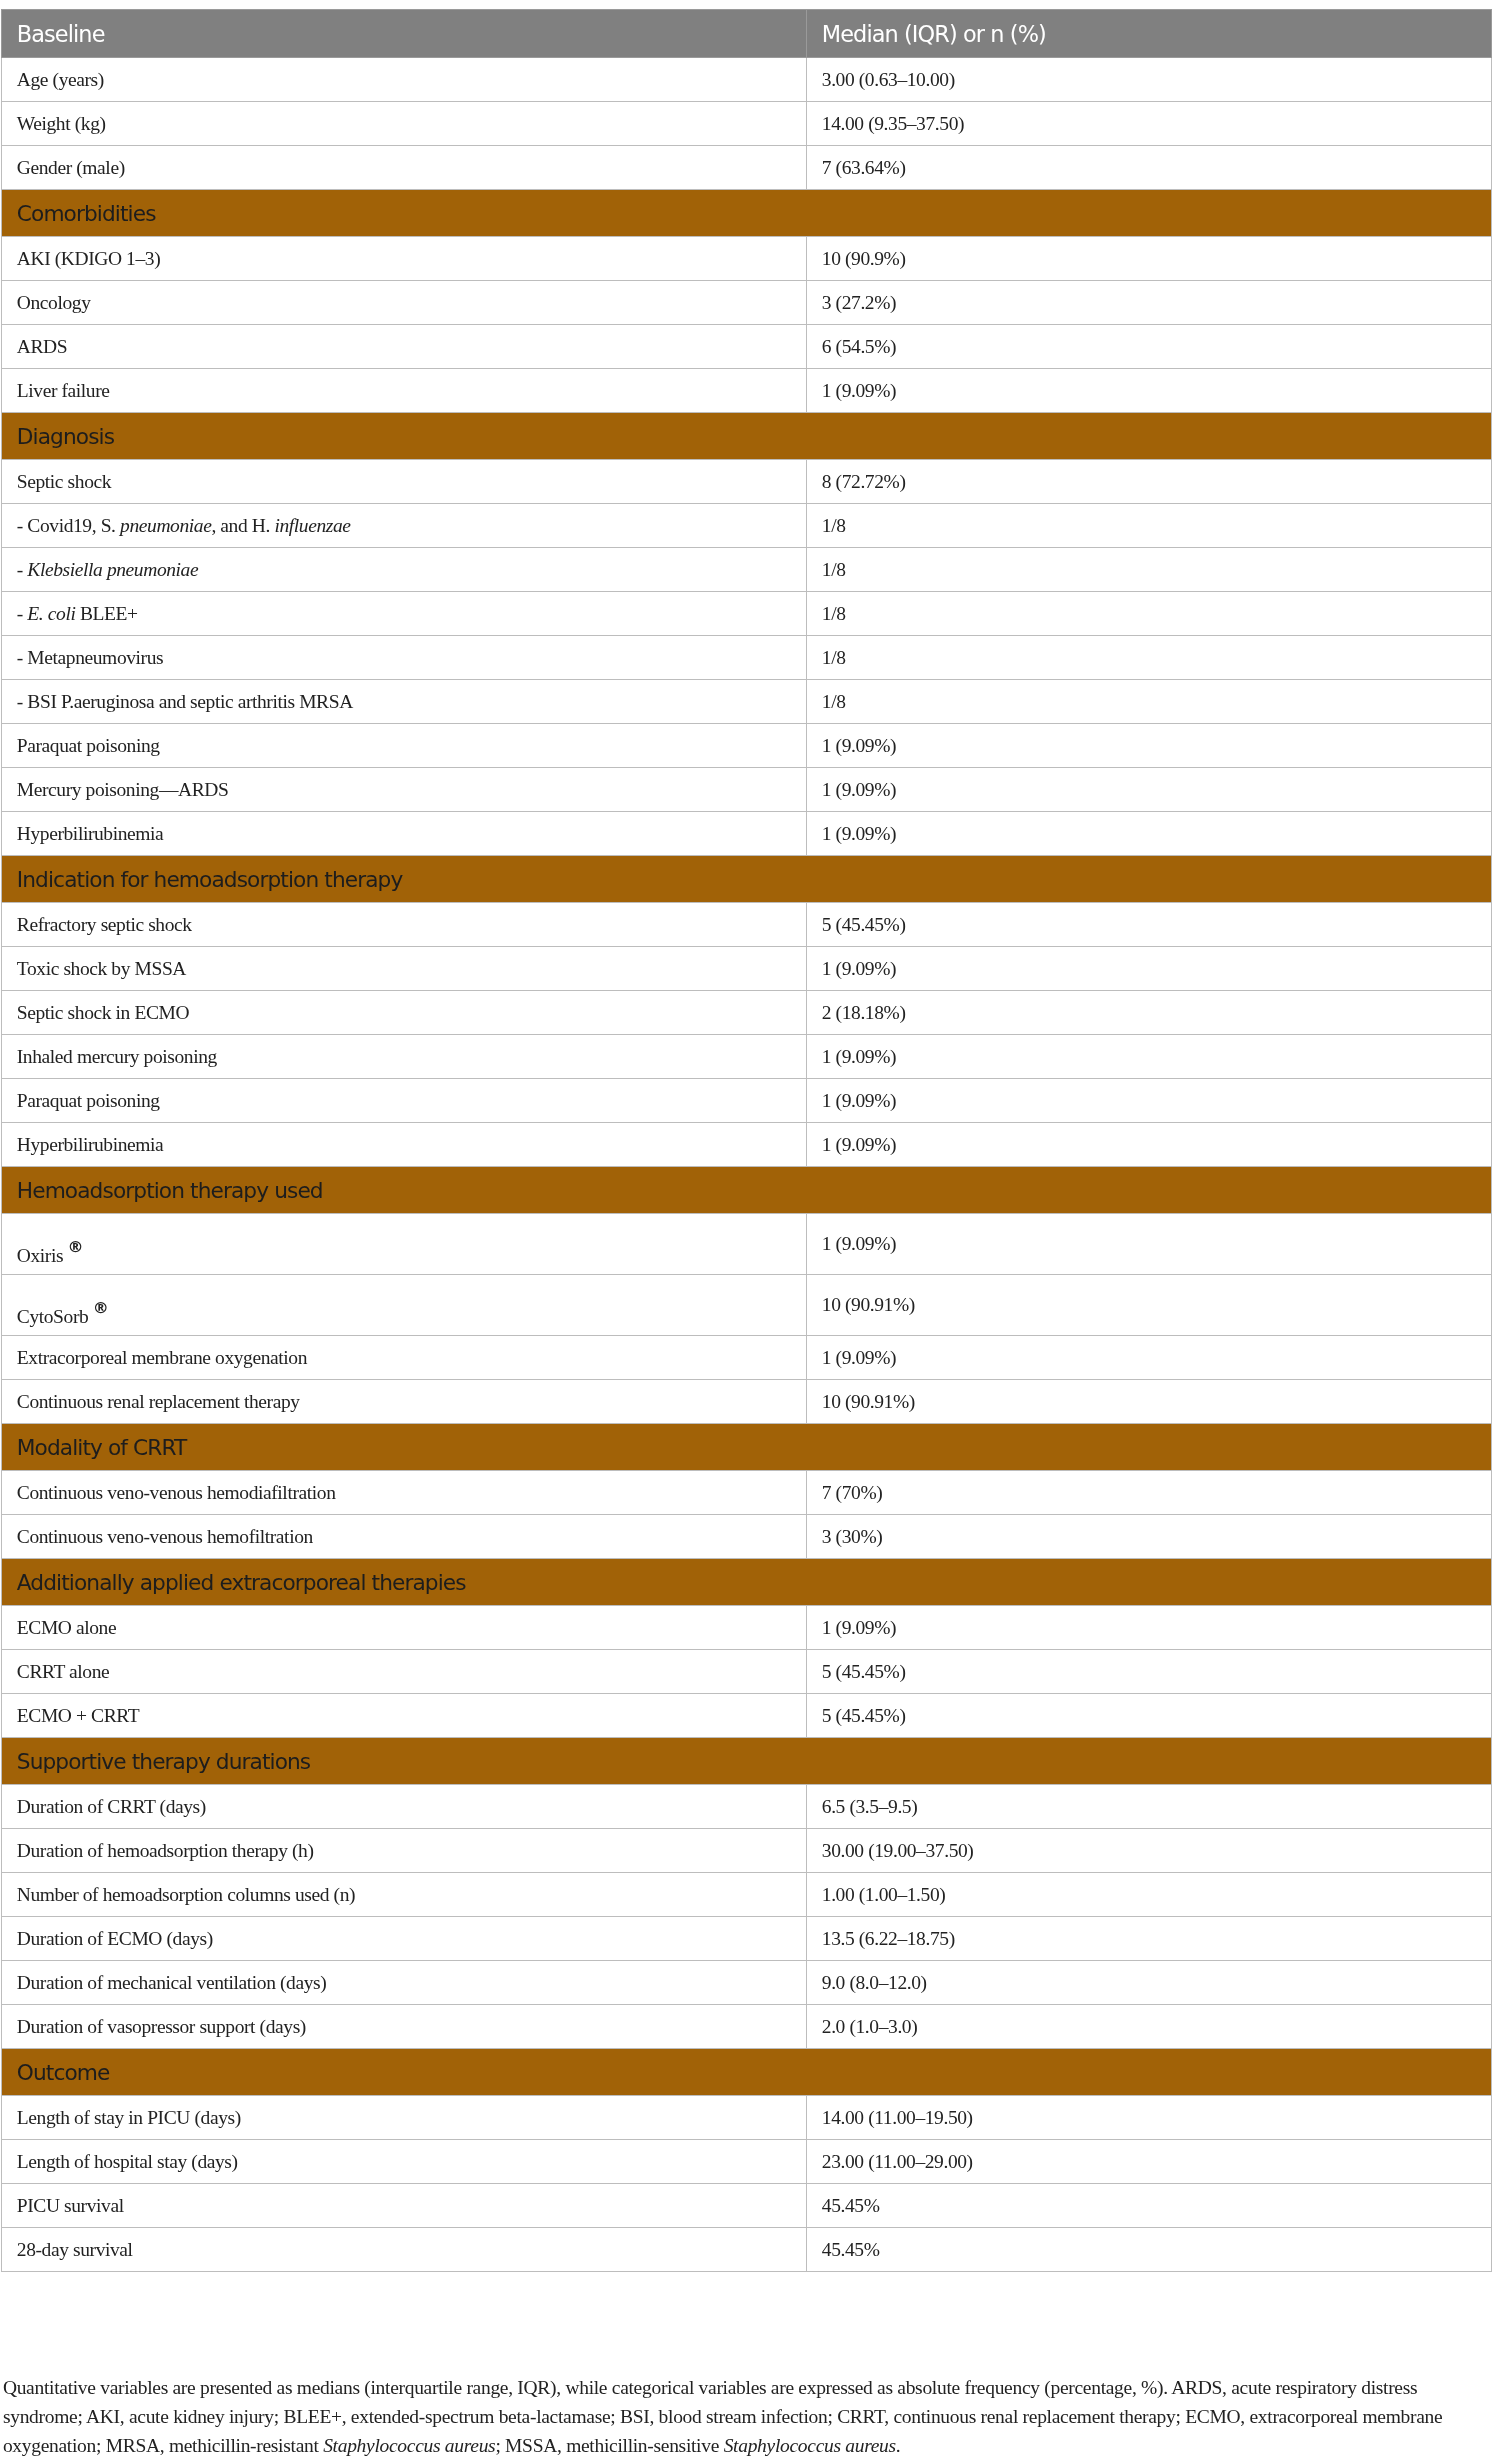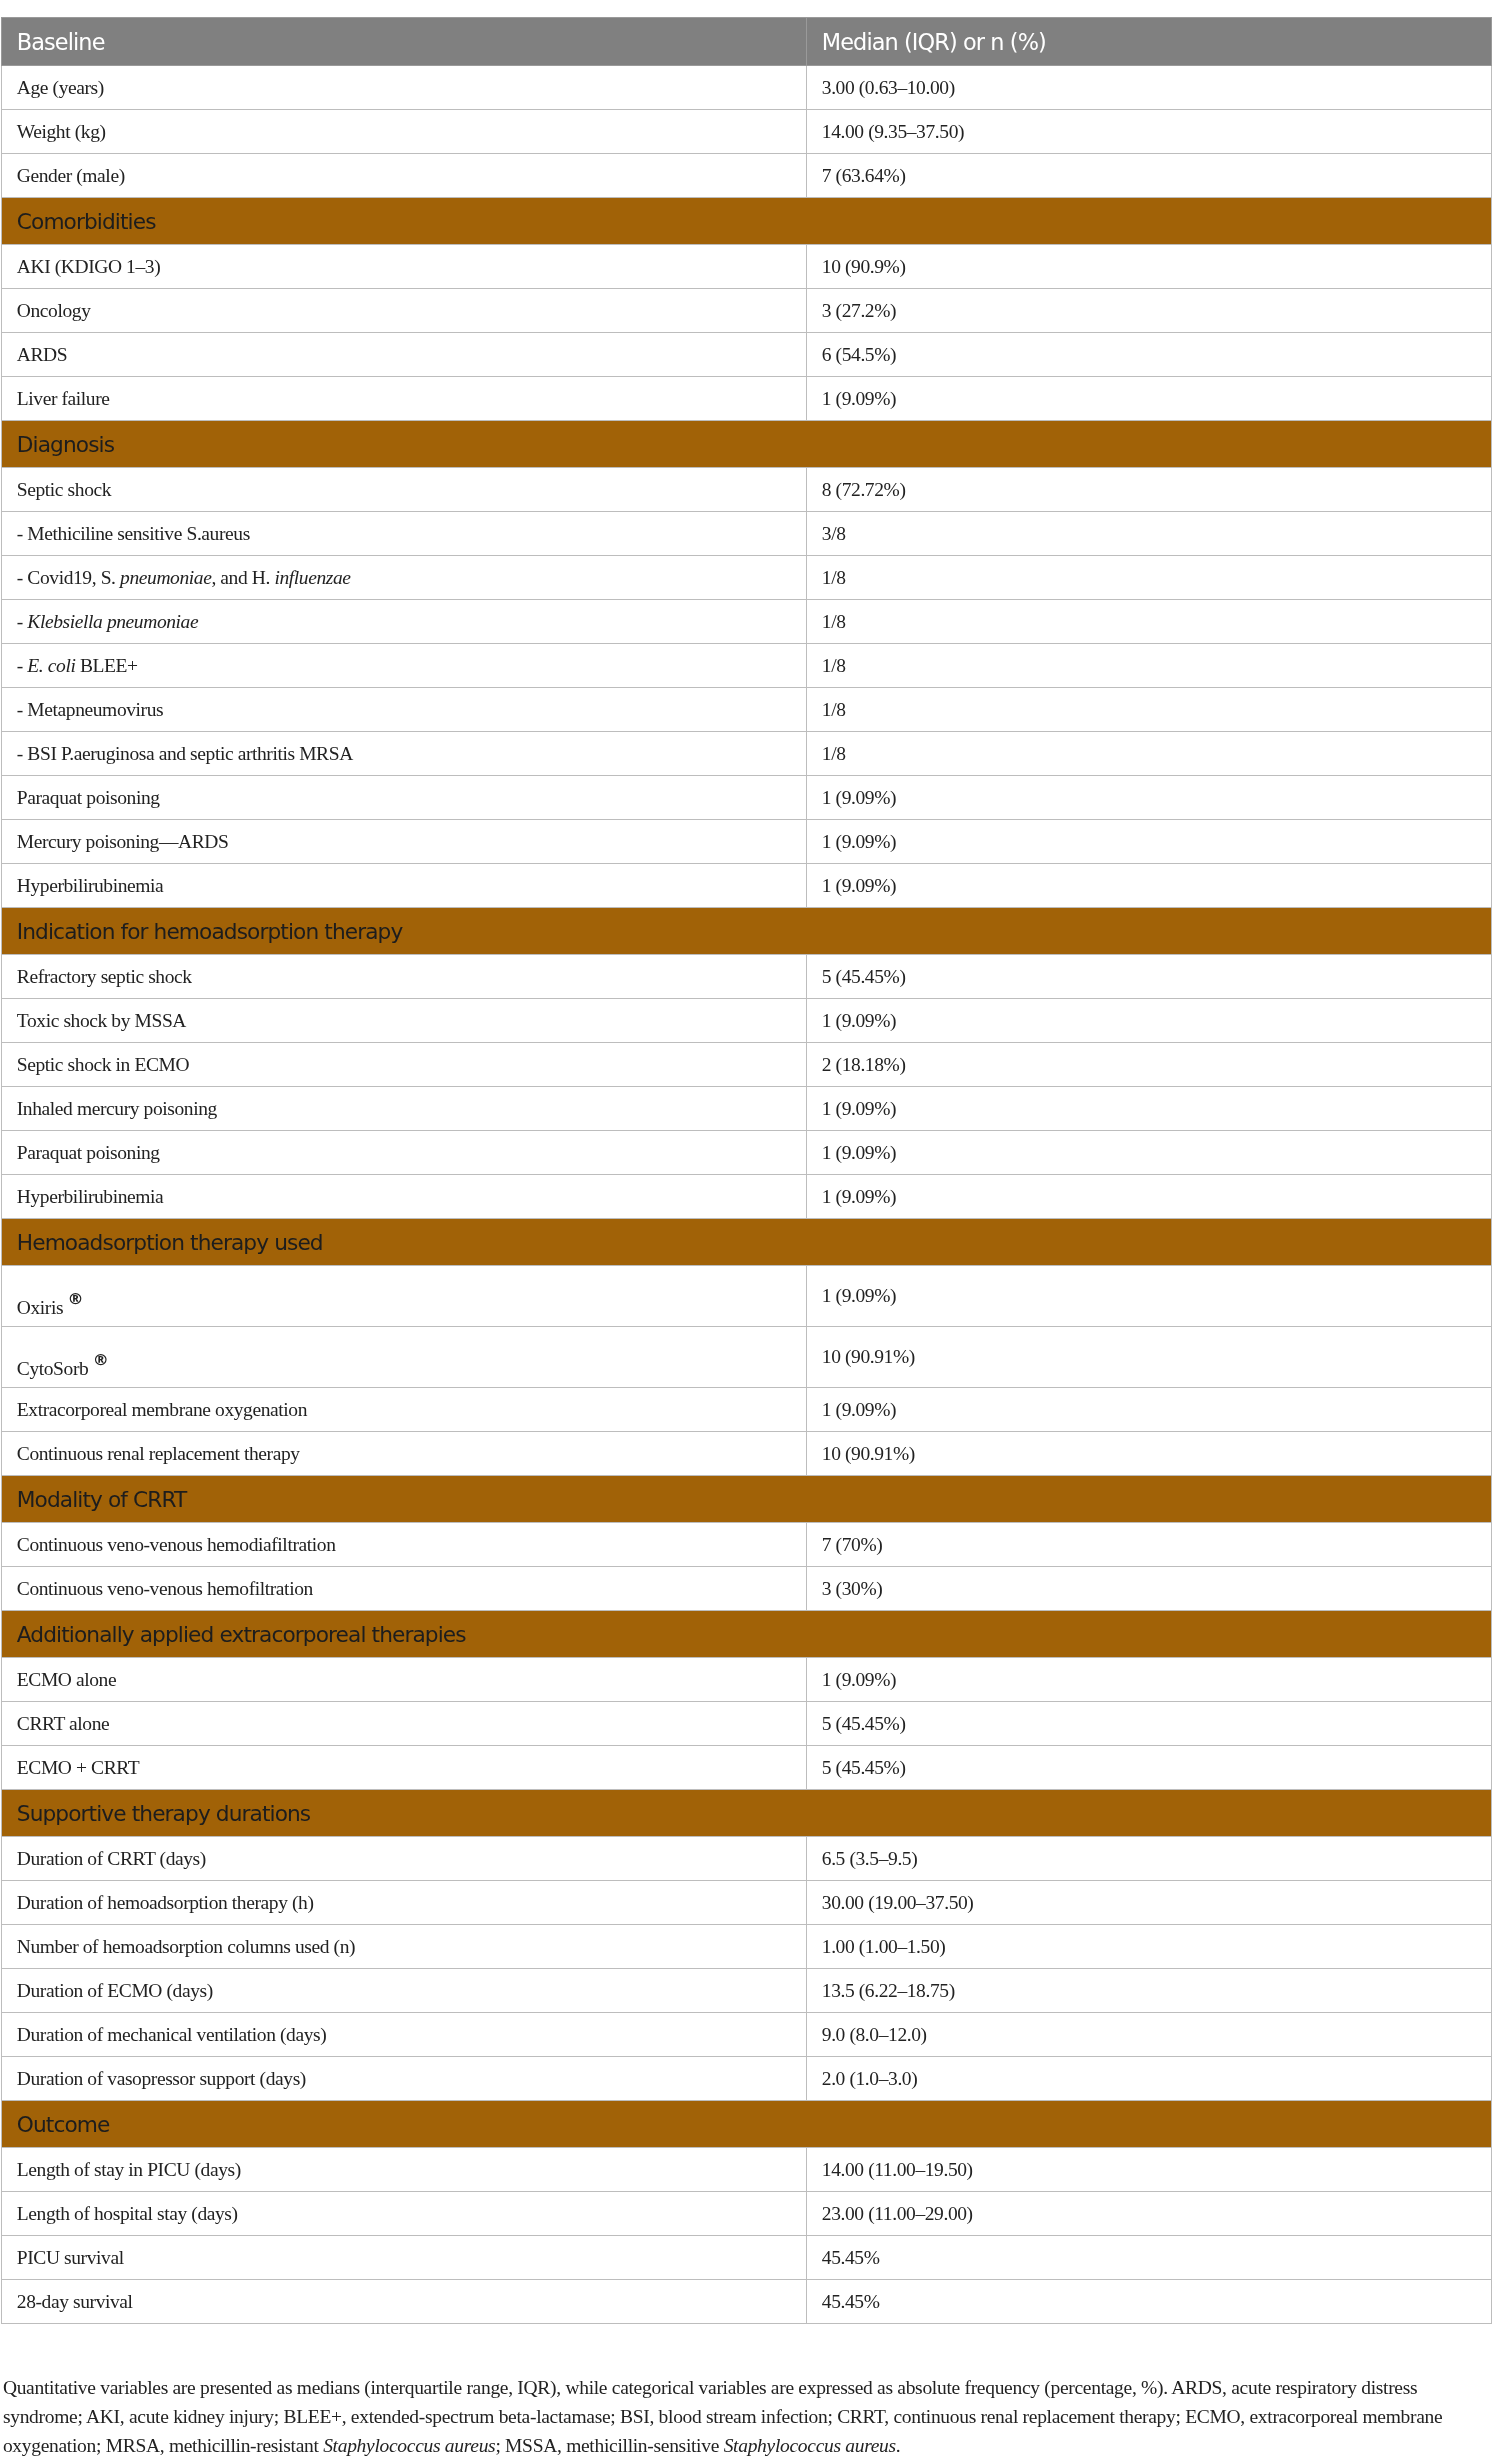--- a/index.html
+++ b/index.html
@@ -1,18 +1,18 @@
 <!DOCTYPE html>
 <html style="font-size:11.5px"><head>
 <meta charset="utf-8">
 <style>
   html, body { margin: 0; padding: 0; background: #ffffff; }
   body { width: 1492px; height: 2462px; position: relative; overflow: hidden; }
   .tbl {
-    position: absolute; left: 1.4px; top: 17px; width: 1490px;
+    position: absolute; left: 1.4px; top: 9px; width: 1490px;
     border-collapse: collapse; table-layout: fixed;
   }
   .tbl td, .tbl th {
     border: 1.4px solid #bdbdbd; padding: 0 14.4px; vertical-align: middle;
     box-sizing: border-box;
   }
   .col1 { width: 805px; }
   .col2 { width: 685px; }
   .head-row th {
     background: #808080; color: #ffffff; height: 48px; text-align: left;
@@ -86,24 +86,20 @@
         <td>1 (9.09%)</td>
       </tr>
       <tr class="sec-row">
         <td colspan="2">Diagnosis</td>
       </tr>
       <tr class="data-row">
         <td class="lab"><span>Septic shock</span></td>
         <td>8 (72.72%)</td>
       </tr>
       <tr class="data-row">
-        <td class="lab"><span>- Methiciline sensitive S.aureus</span></td>
-        <td>3/8</td>
-      </tr>
-      <tr class="data-row">
         <td class="lab"><span>- Covid19, S. </span><em>pneumoniae</em><span>, and H. </span><em>influenzae</em></td>
         <td>1/8</td>
       </tr>
       <tr class="data-row">
         <td class="lab"><span>- </span><em>Klebsiella pneumoniae</em></td>
         <td>1/8</td>
       </tr>
       <tr class="data-row">
         <td class="lab"><span>- </span><em>E. coli</em><span> BLEE+</span></td>
         <td>1/8</td>

